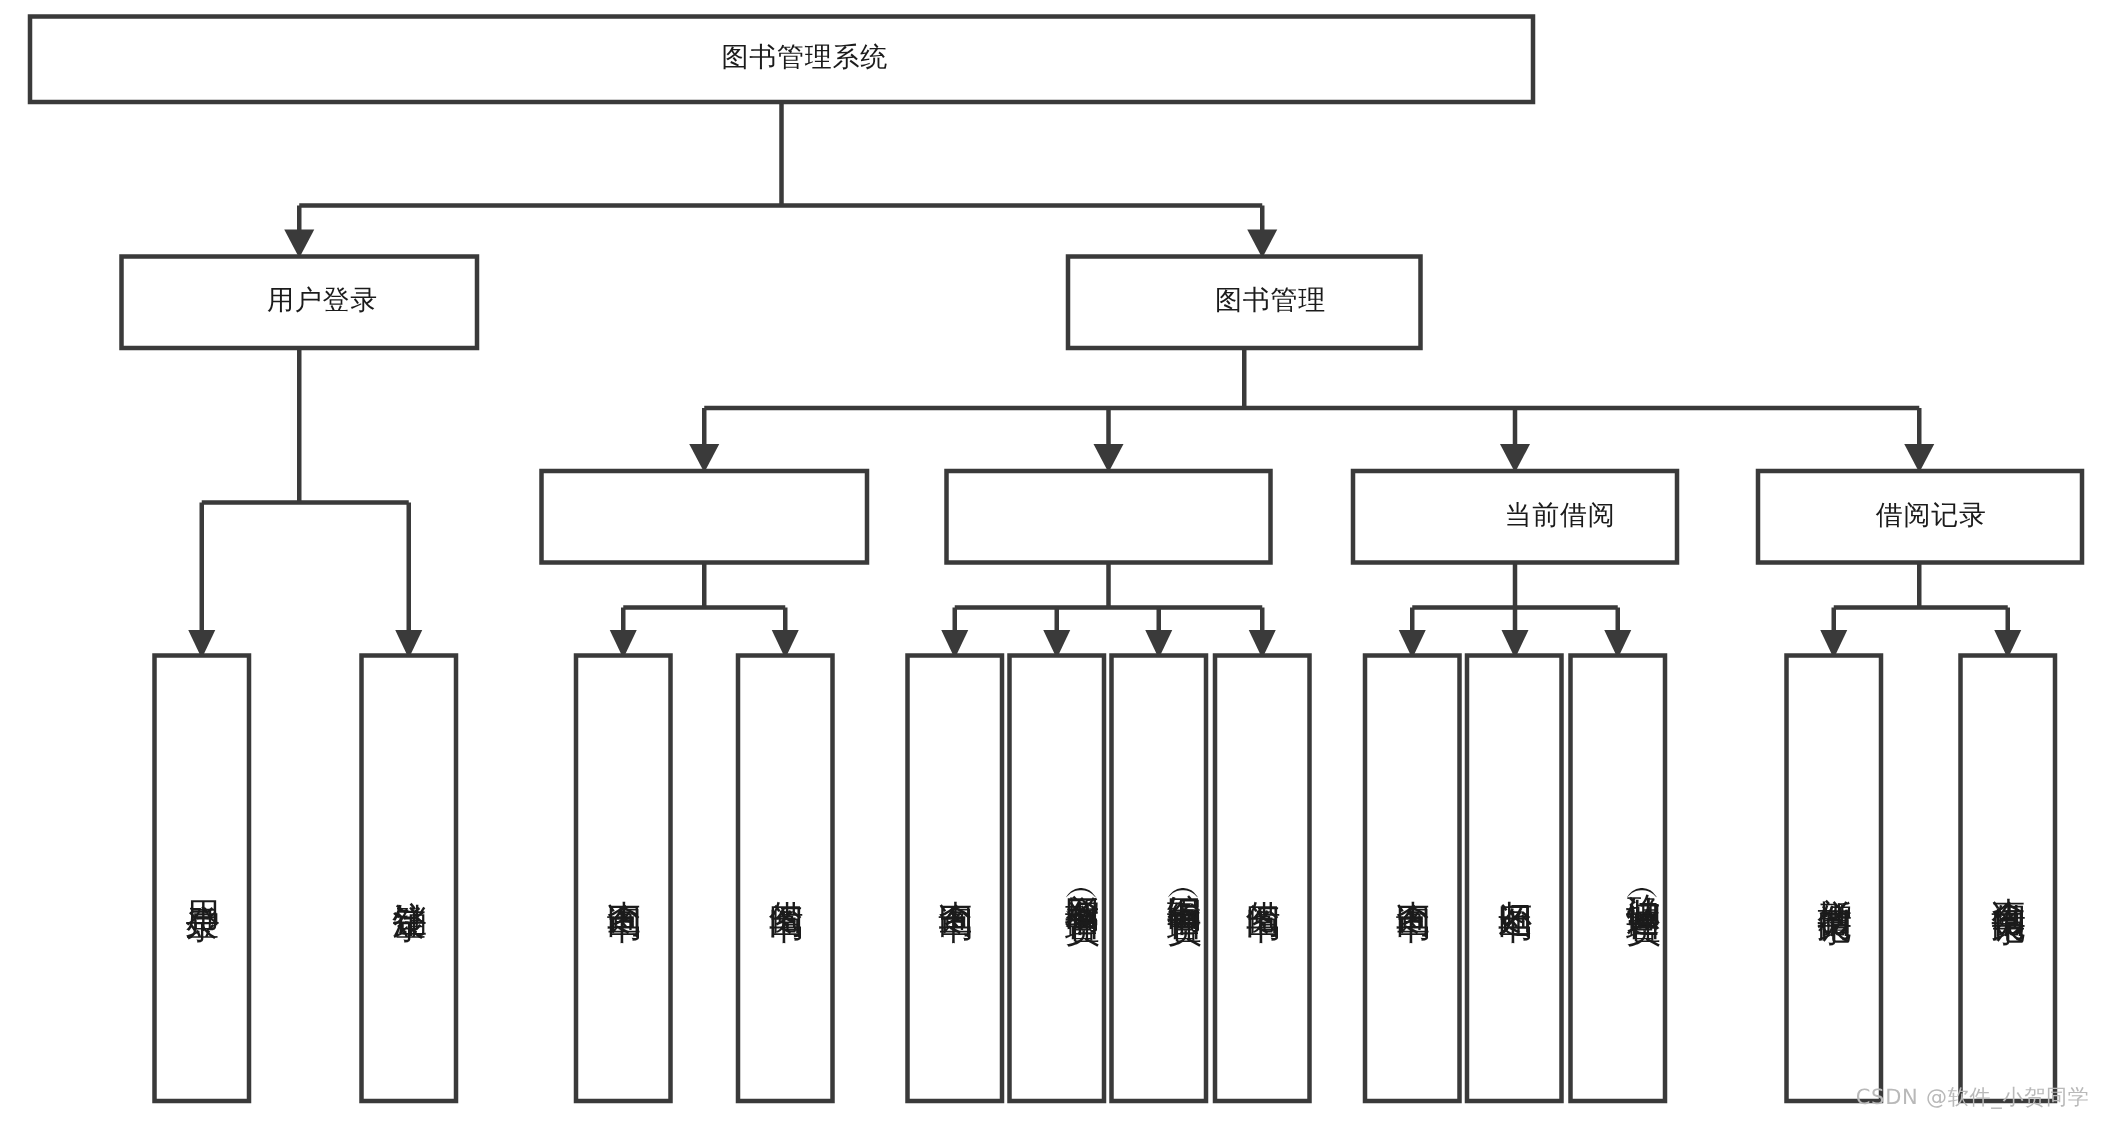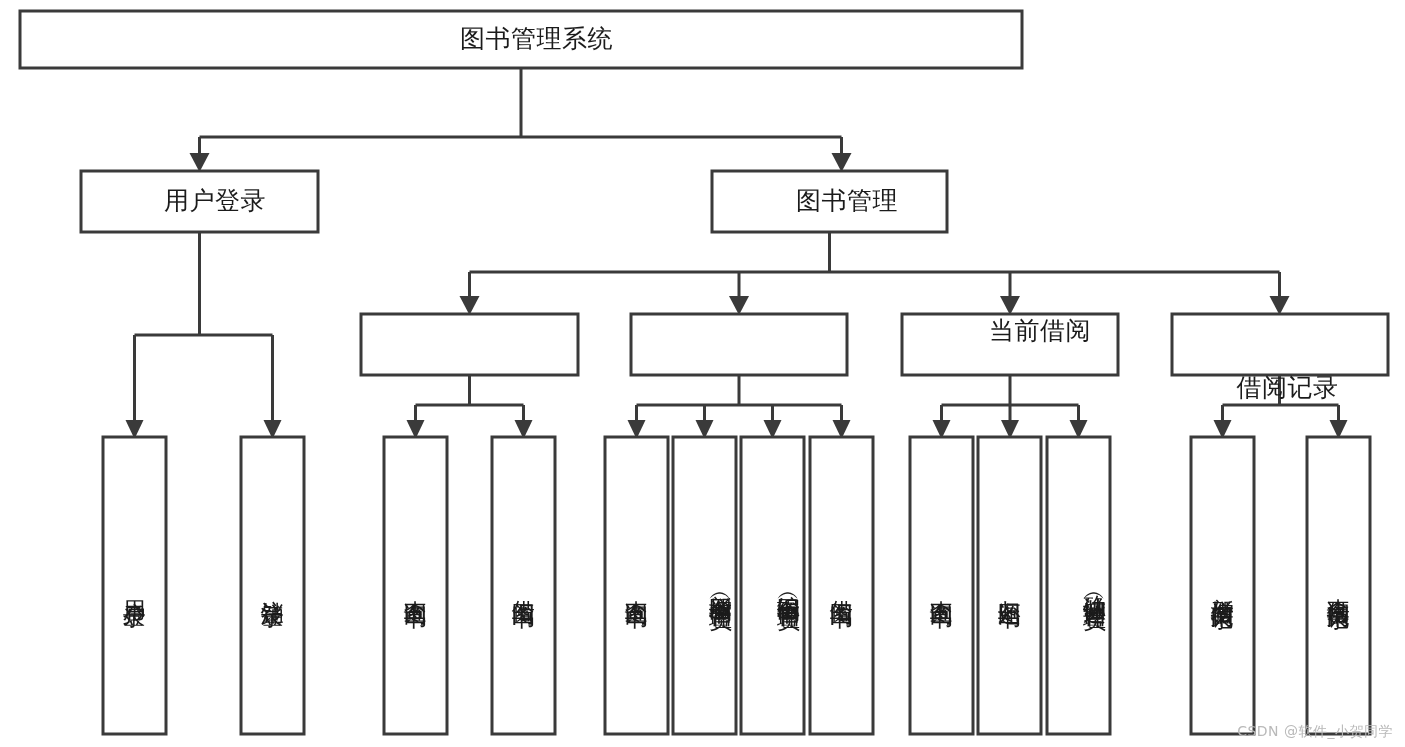--- a/index.html
+++ b/index.html
@@ -48,21 +48,21 @@
     display: flex;
     align-items: center;
     justify-content: center;
     text-align: center;
     color: #1b1b1b;
     font-family: "DejaVu Sans", "Liberation Sans", sans-serif;
     pointer-events: none;
     box-sizing: border-box;
   }
   .node-label.h {
-    font-size: 25px;
+    font-size: 18px;
     line-height: 1.15;
     letter-spacing: 0.5px;
     padding-left: 31px;
   }
   .node-label.v {
     writing-mode: vertical-rl;
     text-orientation: upright;
     font-size: 23px;
     line-height: 1.32;
     letter-spacing: 2px;
@@ -163,23 +163,23 @@
   </svg>
 
   <div class="node-label h" style="left:20px;  top:11px;  width:1002px; height:57px;">图书管理系统</div>
 
   <div class="node-label h" style="left:81px;  top:171px; width:237px; height:61px;">用户登录</div>
 
   <div class="node-label h" style="left:712px; top:171px; width:239px; height:61px;border-radius:16px;">图书管理</div>
 
 
 
-  <div class="node-label h" style="left:902px; top:301px; width:245px; height:61px;">当前借阅</div>
-
-  <div class="node-label h" style="left:1172px; top:314px; width:200px; height:61px;margin-top:44px;">借阅记录</div>
+  <div class="node-label h" style="left:902px; top:314px; width:245px; height:61px;">当前借阅</div>
+
+  <div class="node-label h" style="left:1172px; top:314px; width:200px; height:61px;">借阅记录</div>
 
   <div class="node-label v" style="left:103px; top:437px; width:63px; height:297px;">用户登录</div>
 
   <div class="node-label v" style="left:241px; top:437px; width:63px; height:297px;">注销登录</div>
 
   <div class="node-label v" style="left:384px; top:437px; width:63px; height:297px;">查询图书</div>
 
   <div class="node-label v" style="left:492px; top:437px; width:63px; height:297px;">借阅图书</div>
 
   <div class="node-label v" style="left:605px; top:437px; width:63px; height:297px;">查询图书</div>

